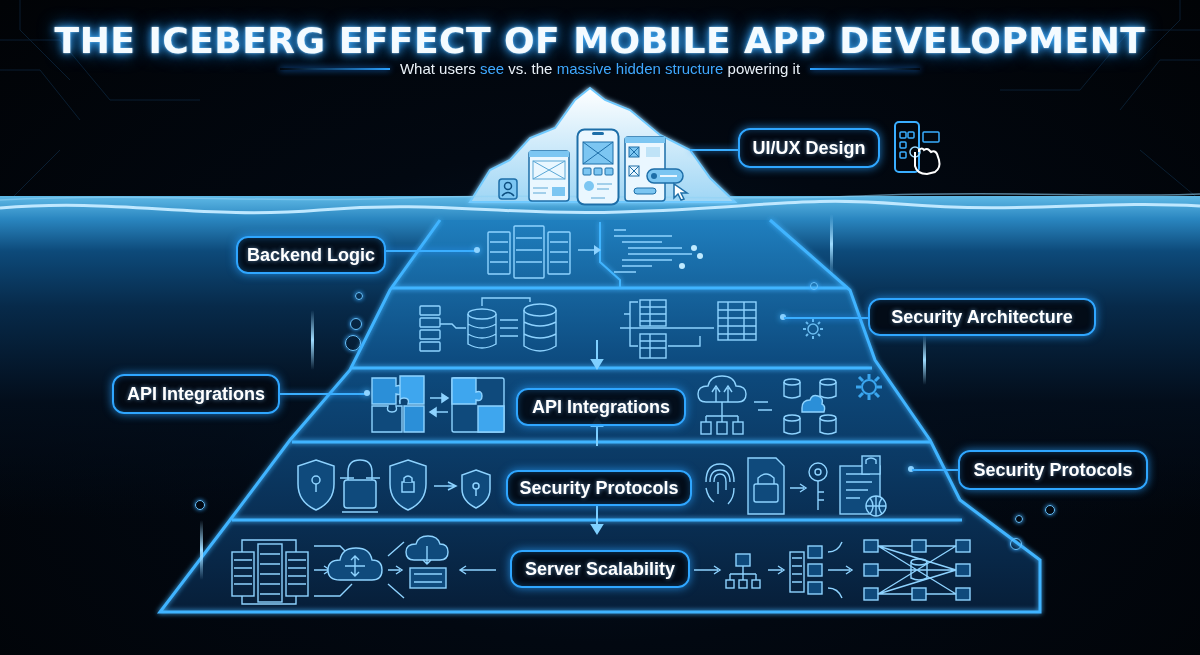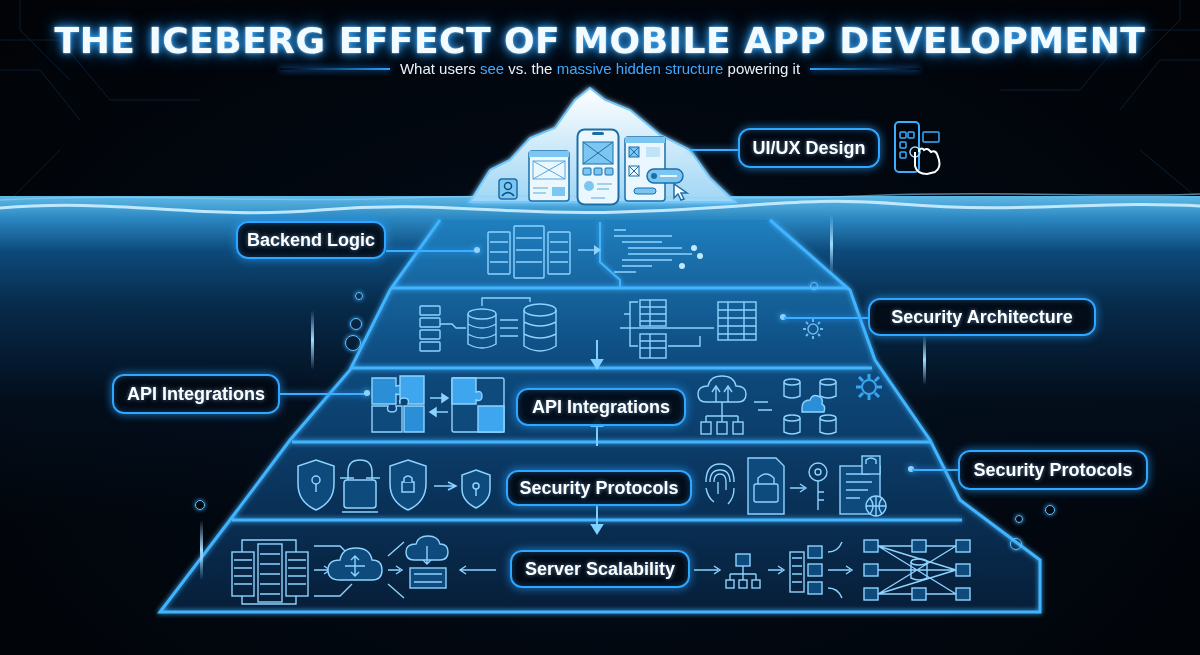--- a/index.html
+++ b/index.html
@@ -161,21 +161,21 @@
     <rect x="2" y="2" width="24" height="50" rx="4" fill="none" stroke="#3aaeff" stroke-width="2"></rect>
     <rect x="7" y="12" width="6" height="6" rx="1" fill="none" stroke="#3aaeff" stroke-width="1.5"></rect>
     <rect x="15" y="12" width="6" height="6" rx="1" fill="none" stroke="#3aaeff" stroke-width="1.5"></rect>
     <rect x="7" y="22" width="6" height="6" rx="1" fill="none" stroke="#3aaeff" stroke-width="1.5"></rect>
     <rect x="7" y="32" width="6" height="6" rx="1" fill="none" stroke="#3aaeff" stroke-width="1.5"></rect>
     <rect x="30" y="12" width="16" height="10" rx="1" fill="none" stroke="#3aaeff" stroke-width="1.5"></rect>
     <circle cx="22" cy="32" r="5" fill="none" stroke="#9fdcff" stroke-width="1.5"></circle>
     <path d="M22 32 L22 46 Q24 54 34 54 L42 52 Q48 48 46 40 L44 34 Q42 30 38 32 L36 30 Q34 28 31 30 Q29 27 26 30 L26 32" fill="none" stroke="#ffffff" stroke-width="2"></path>
   </svg>
 
-  <div class="pill" style="left:236px;top:221px;width:150px;height:38px;">Backend Logic</div>
+  <div class="pill" style="left:236px;top:236px;width:150px;height:38px;">Backend Logic</div>
   <div class="connector" style="left:386px;top:250px;width:92px;"></div>
   <div class="dot" style="left:474px;top:247px;"></div>
   <svg class="tier-icon" style="left:486px;top:224px;width:86px;height:56px" viewBox="0 0 86 56">
     <g fill="none" stroke="#8ed3ff" stroke-width="1.4">
       <rect x="2" y="8" width="22" height="42" rx="1"></rect>
       <rect x="28" y="2" width="30" height="52" rx="1"></rect>
       <rect x="62" y="8" width="22" height="42" rx="1"></rect>
       <path d="M4 18 H22 M4 28 H22 M4 38 H22 M30 14 H56 M30 26 H56 M30 38 H56 M64 18 H82 M64 28 H82 M64 38 H82"></path>
     </g>
   </svg>

